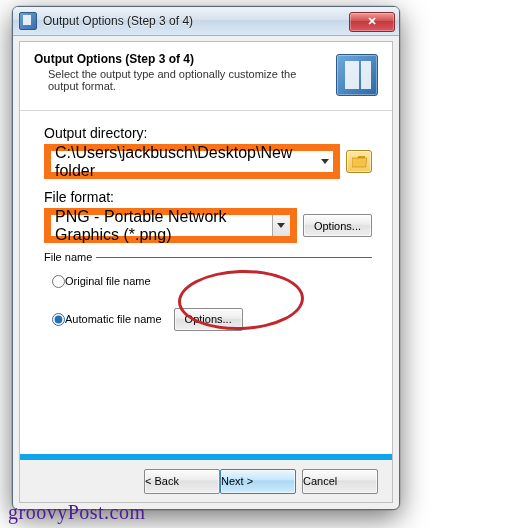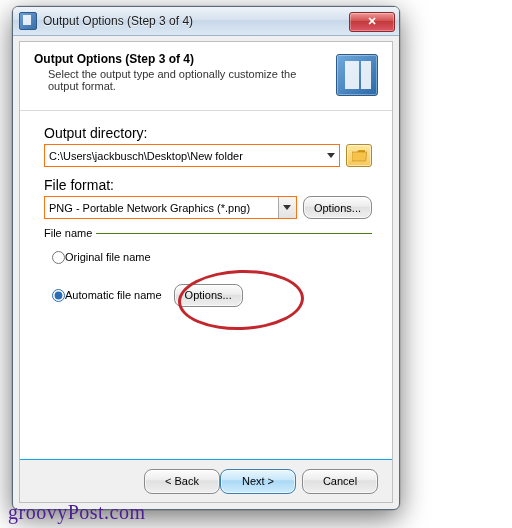--- a/index.html
+++ b/index.html
@@ -89,45 +89,45 @@
   .header-icon::after  { left:24px; top:6px; width:10px; height:28px; }
   .hr { height:1px; background:#d9d9d9; margin: 0 0 0 0; }
   .body {
     padding: 14px 20px 0 24px;
   }
   .lbl { font-size:14px; margin-bottom:3px; }
   .row { display:flex; align-items:center; gap:6px; }
   .combo {
     flex:1;
     height:21px;
-    border:1px solid #f97316;
+    border:7px solid #f97316;
     background:#fff;
     display:flex; align-items:center;
     position:relative;
-    font-size:11px;
+    font-size:16px;
     padding-left:4px;
   }
   .combo .arrow {
     position:absolute; right:0; top:0; bottom:0; width:17px;
     display:flex; align-items:center; justify-content:center;
     color:#333;
   }
   .combo.dd .arrow {
     border-left:1px solid #a8a8a8;
     background:linear-gradient(#f7f7f7,#e3e3e3);
   }
   .arrow svg { width:8px; height:5px; }
   .btn, .btn-small {
     height:21px;
     border:1px solid #8a8a8a;
-    border-radius:8px;
+    border-radius:2px;
     background:linear-gradient(#fdfdfd,#ececec 45%,#e0e0e0 46%,#efefef);
     font-size:11px;
     padding: 0 12px;
-    display:inline-flex; align-items:center; justify-content:center;
+    display:inline-flex; align-items:center; 
     box-shadow: inset 0 0 0 1px rgba(255,255,255,.6);
   }
   .btn-small { padding: 0 10px; }
   .folder-btn {
     width:24px; height:21px;
     border:1px solid #b08a2a;
     border-radius:3px;
     background:linear-gradient(#ffe7a0,#f8c85a);
     display:flex; align-items:center; justify-content:center;
     box-shadow: inset 0 0 0 1px rgba(255,255,255,.5);
@@ -149,21 +149,21 @@
     font-size:11px;
     margin: 16px 0 8px 8px;
     height:22px;
   }
   .radio { width:13px; height:13px; accent-color:#2a6db5; margin:0; }
   .sample { font-size:11px; margin: 4px 0 0 30px; }
   .sample .k { margin-right:4px; }
   .footer {
     position:absolute; left:0; right:0; bottom:0;
     height:42px;
-    border-top:1px solid #0ea5e9;
+    border-top:6px solid #0ea5e9;
     background:#f0f0f0;
     display:flex; align-items:center; justify-content:flex-end;
     padding-right:14px;
   }
   .footer .btn { width:74px; height:23px; padding:0; }
   .btn.default {
     border-color:#3c7fb1;
     background:linear-gradient(#eaf6fd,#c6e6fb 45%,#a9d8f6 46%,#d0ecfb);
   }
   .circle-annot {

